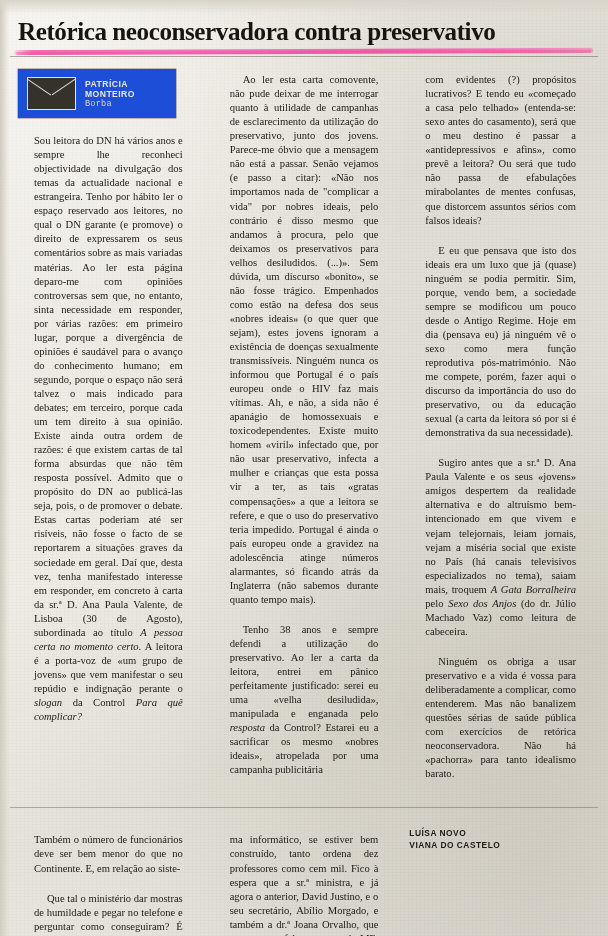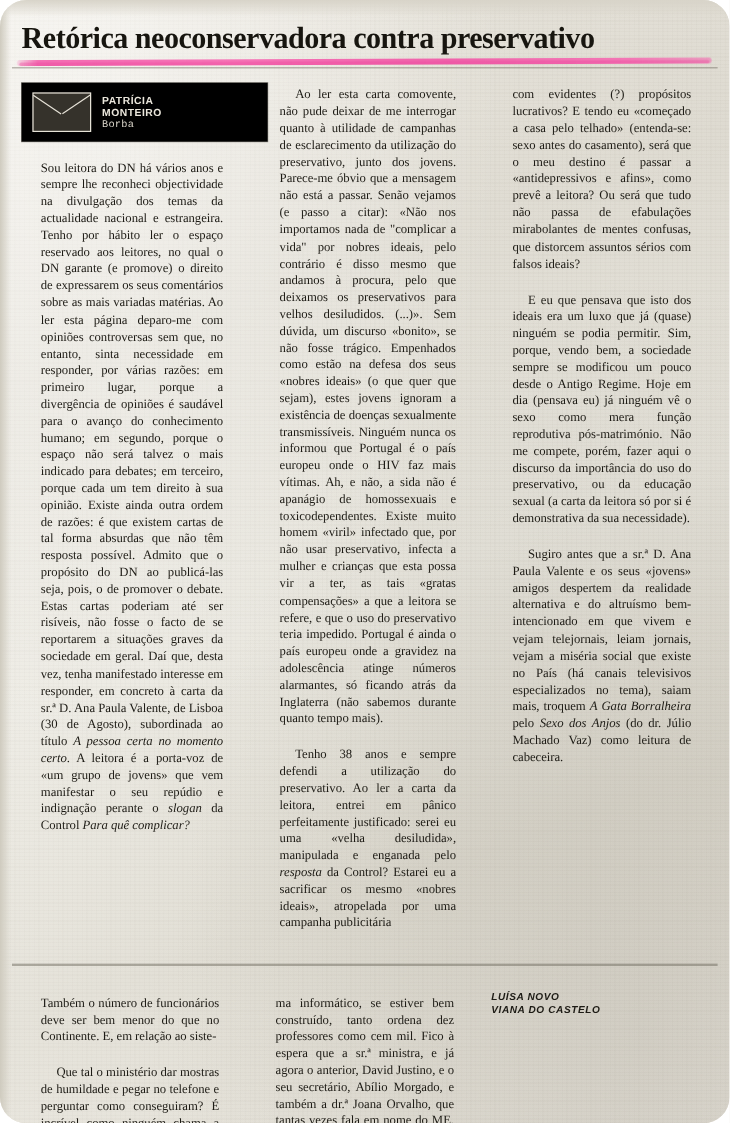--- a/index.html
+++ b/index.html
@@ -8,21 +8,20 @@
     background: #ffffff;
   }
 
   #page {
     position: relative;
     width: 608px;
     height: 936px;
     overflow: hidden;
     background: #e8e5dd;
     font-family: "Liberation Serif", serif;
-    border-radius: 22px;
   }
 
   
   #paper-grain {
     position: absolute;
     inset: 0;
     background:
       repeating-linear-gradient(0deg, rgba(160,152,138,0.055) 0px, rgba(160,152,138,0.055) 1px, rgba(255,255,255,0) 1px, rgba(255,255,255,0) 3px),
       repeating-linear-gradient(90deg, rgba(150,143,130,0.04) 0px, rgba(150,143,130,0.04) 1px, rgba(255,255,255,0) 1px, rgba(255,255,255,0) 4px),
       linear-gradient(160deg, #efece4 0%, #e6e3da 28%, #eceae2 52%, #e3e0d6 74%, #eeebe3 100%);
@@ -129,23 +128,23 @@
     hyphens: manual;
     margin: 16px;
     letter-spacing: -0.03px;
   }
   .body-text + .body-text { text-indent: 13px; }
   .body-text i, .body-text em { font-style: italic; }
 
   
   .author-box {
     position: relative;
-    width: 205px;
+    width: 158px;
     height: 49px;
-    background: #000000;
+    background: #1d4ed8;
     margin: 12px 0 9px 0;
     display: flex;
     align-items: center;
     box-shadow: 0 0 0 0.5px rgba(60,56,48,0.6);
   }
   .envelope {
     width: 47px;
     height: 31px;
     margin: 0 9px 0 9px;
     border: 1.4px solid #e6e2d7;
@@ -201,21 +200,20 @@
   }
 
   .signature {
     font-family: "Liberation Sans", sans-serif;
     font-size: 8.4px;
     font-weight: 700;
     letter-spacing: 0.5px;
     color: #1d1b15;
     line-height: 1.34;
     margin-top: 11px;
-    font-style: italic;
   }
   .signature span { display: block; }
 
   .spacer-sm { height: 9px; }
 </style>
 </head>
 <body>
 
 <div id="page">
   <div id="paper-grain"></div>
@@ -249,20 +247,21 @@
 
       <div class="col col-2">
         <p class="body-text" style="text-indent:13px;">Ao ler esta carta comovente, não pude deixar de me interrogar quanto à utilidade de campanhas de esclarecimento da utilização do preservativo, junto dos jovens. Parece-me óbvio que a mensagem não está a passar. Senão vejamos (e passo a citar): «Não nos importamos nada de "complicar a vida" por nobres ideais, pelo contrário é disso mesmo que andamos à procura, pelo que deixamos os preservativos para velhos desiludidos. (...)». Sem dúvida, um discurso «bonito», se não fosse trágico. Empenhados como estão na defesa dos seus «nobres ideais» (o que quer que sejam), estes jovens ignoram a existência de doenças sexualmente transmissíveis. Ninguém nunca os informou que Portugal é o país europeu onde o HIV faz mais vítimas. Ah, e não, a sida não é apanágio de homossexuais e toxicodependentes. Existe muito homem «viril» infectado que, por não usar preservativo, infecta a mulher e crianças que esta possa vir a ter, as tais «gratas compensações» a que a leitora se refere, e que o uso do preservativo teria impedido. Portugal é ainda o país europeu onde a gravidez na adolescência atinge números alarmantes, só ficando atrás da Inglaterra (não sabemos durante quanto tempo mais).</p>
         <p class="body-text"><span>Tenho 38 anos e sempre defendi a utilização do preservativo. Ao ler a carta da leitora, entrei em pânico perfeitamente justificado: serei eu uma «velha desiludida», manipulada e enganada pelo </span><i>resposta</i><span> da Control? Estarei eu a sacrificar os mesmo «nobres ideais», atropelada por uma campanha publicitária</span></p>
       </div>
 
       <div class="col col-3">
         <p class="body-text">com evidentes (?) propósitos lucrativos? E tendo eu «começado a casa pelo telhado» (entenda-se: sexo antes do casamento), será que o meu destino é passar a «antidepressivos e afins», como prevê a leitora? Ou será que tudo não passa de efabulações mirabolantes de mentes confusas, que distorcem assuntos sérios com falsos ideais?</p>
         <p class="body-text">E eu que pensava que isto dos ideais era um luxo que já (quase) ninguém se podia permitir. Sim, porque, vendo bem, a sociedade sempre se modificou um pouco desde o Antigo Regime. Hoje em dia (pensava eu) já ninguém vê o sexo como mera função reprodutiva pós-matrimónio. Não me compete, porém, fazer aqui o discurso da importância do uso do preservativo, ou da educação sexual (a carta da leitora só por si é demonstrativa da sua necessidade).</p>
         <p class="body-text"><span>Sugiro antes que a sr.ª D. Ana Paula Valente e os seus «jovens» amigos despertem da realidade alternativa e do altruísmo bem-intencionado em que vivem e vejam telejornais, leiam jornais, vejam a miséria social que existe no País (há canais televisivos especializados no tema), saiam mais, troquem </span><i>A Gata Borralheira</i><span> pelo </span><i>Sexo dos Anjos</i><span> (do dr. Júlio Machado Vaz) como leitura de cabeceira.</span></p>
+        <p class="body-text">Ninguém os obriga a usar preservativo e a vida é vossa para deliberadamente a complicar, como entenderem. Mas não banalizem questões sérias de saúde pública com exercícios de retórica neoconservadora. Não há «pachorra» para tanto idealismo barato.</p>
       </div>
     </div>
 
     <div class="rule-mid"></div>
     <div class="spacer-sm"></div>
 
     <div class="cols">
 
       <div class="col col-1">
         <p class="body-text">Também o número de funcionários deve ser bem menor do que no Continente. E, em relação ao siste-</p>

